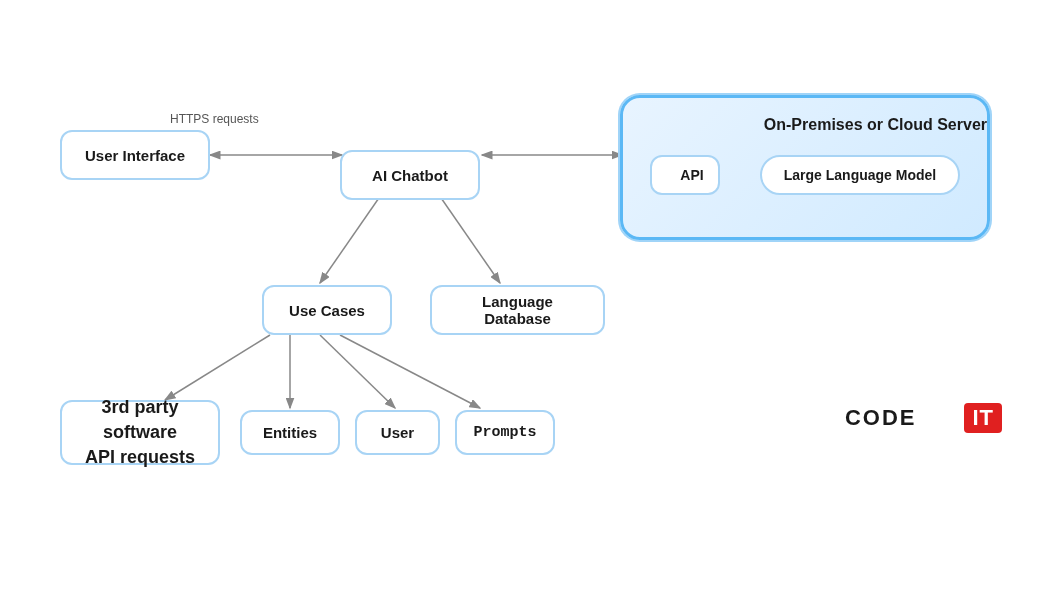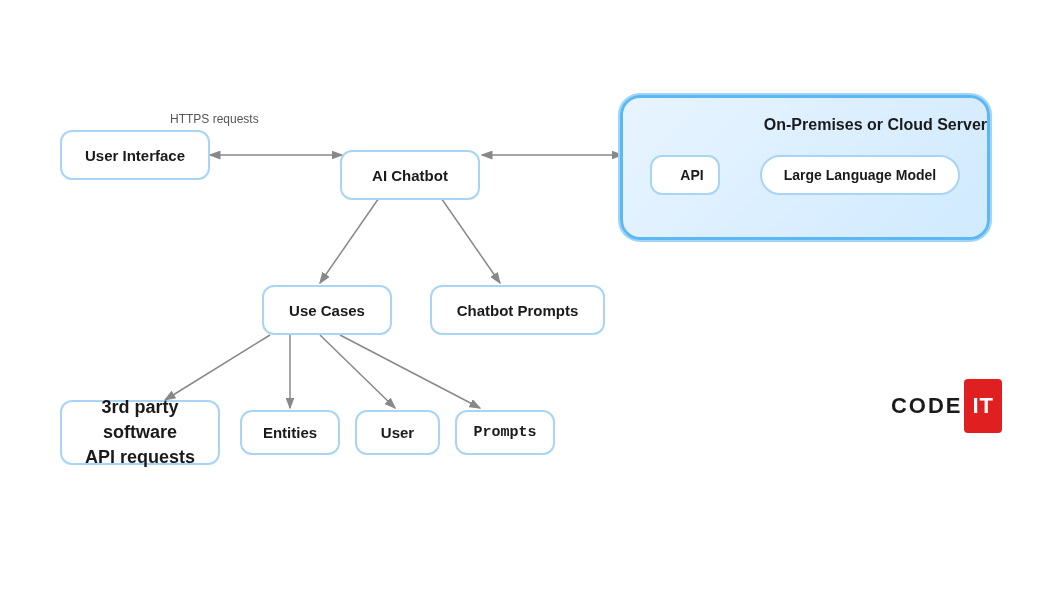--- a/index.html
+++ b/index.html
@@ -165,40 +165,41 @@
       font-weight: 400;
     }
 
     
     .logo {
       position: absolute;
       bottom: 25px;
       right: 40px;
       display: flex;
       align-items: center;
-      gap: 2px;
+      gap: 8px;
     }
 
     .logo-code {
       font-size: 22px;
       font-weight: 900;
       color: #1a1a1a;
       letter-spacing: 2px;
       font-family: 'Arial Black', sans-serif;
     }
 
     .logo-it {
       background: #e02020;
       color: #ffffff;
       font-size: 22px;
       font-weight: 900;
-      padding: 14px 8px;
+      padding: 2px 8px;
       border-radius: 4px;
       font-family: 'Arial Black', sans-serif;
       letter-spacing: 1px;
+      margin-left: 40px;
     }
   </style>
 </head>
 <body>
 
 <div class="diagram-container">
 
   <svg class="arrows">
     <defs>
       <marker id="arrowhead" markerWidth="8" markerHeight="6" refX="7" refY="3" orient="auto">
@@ -251,21 +252,21 @@
 
   <div class="node node-llm">
     <span>Large Language Model</span>
   </div>
 
   <div class="node node-use-cases">
     <span>Use Cases</span>
   </div>
 
   <div class="node node-chatbot-database">
-    <span>Chatbot Prompts</span>
+    <span>Language Database</span>
   </div>
 
   <div class="node node-3rd-party">
     <span style="white-space:pre-line;">3rd party software
 API requests</span>
   </div>
 
   <div class="node node-entities">
     <span>Entities</span>
   </div>

